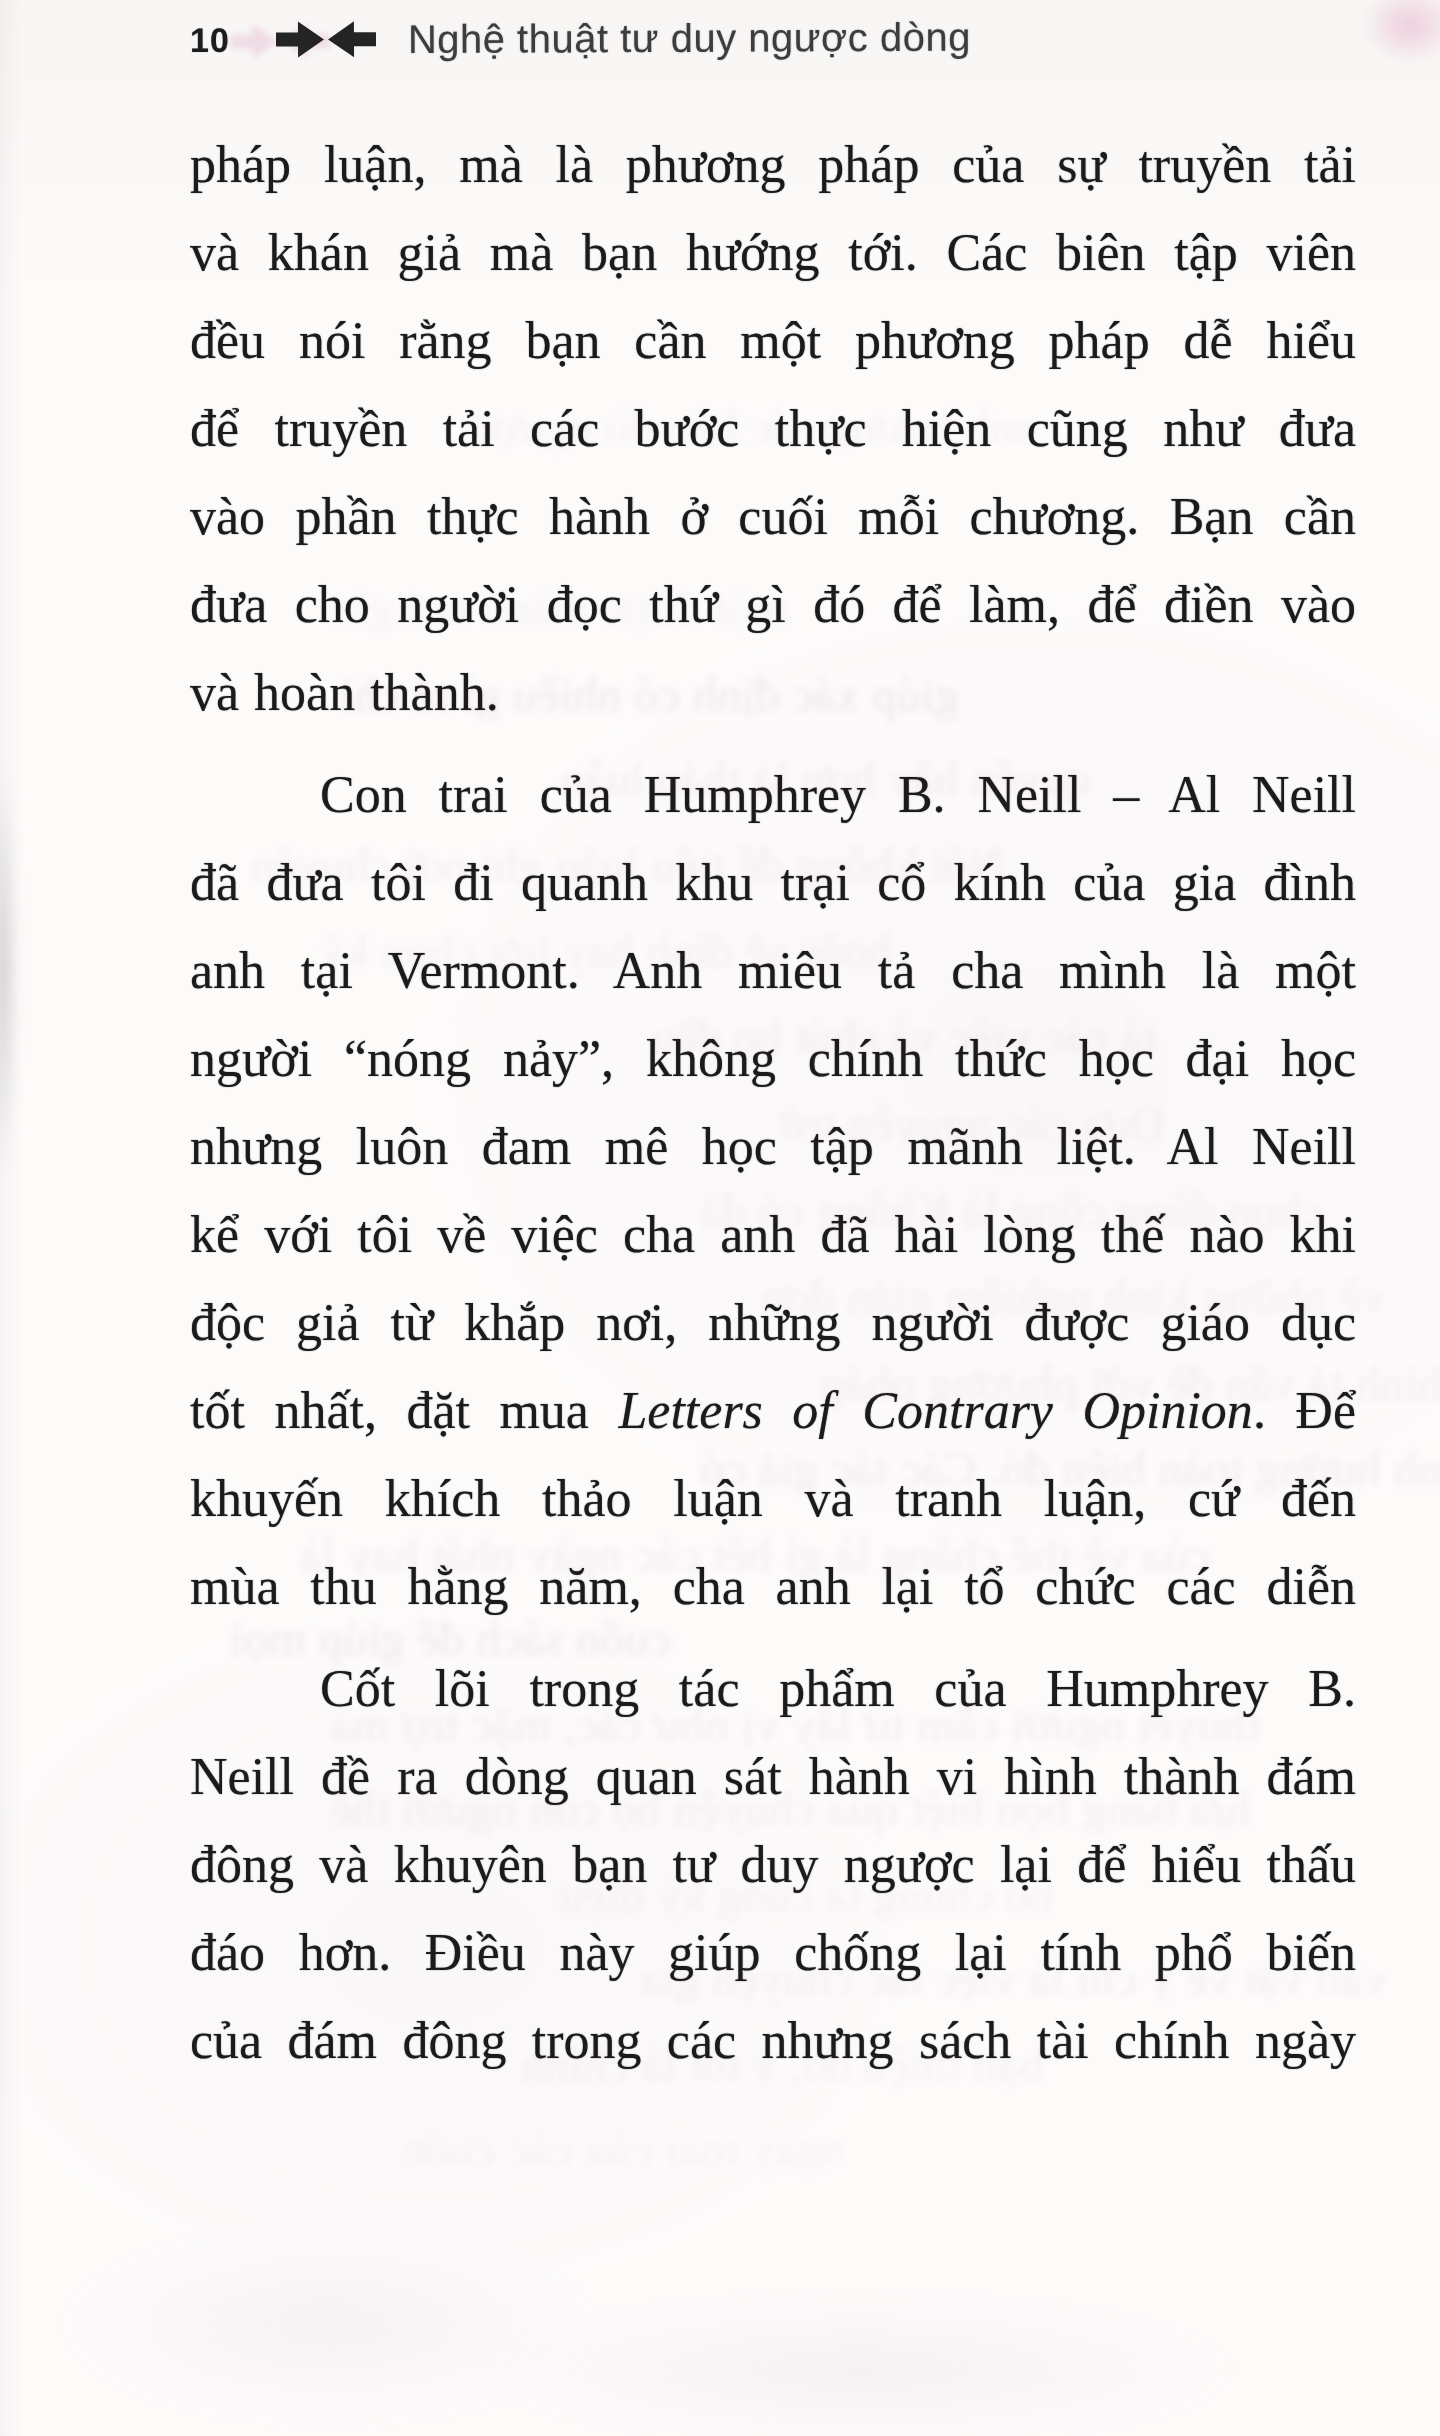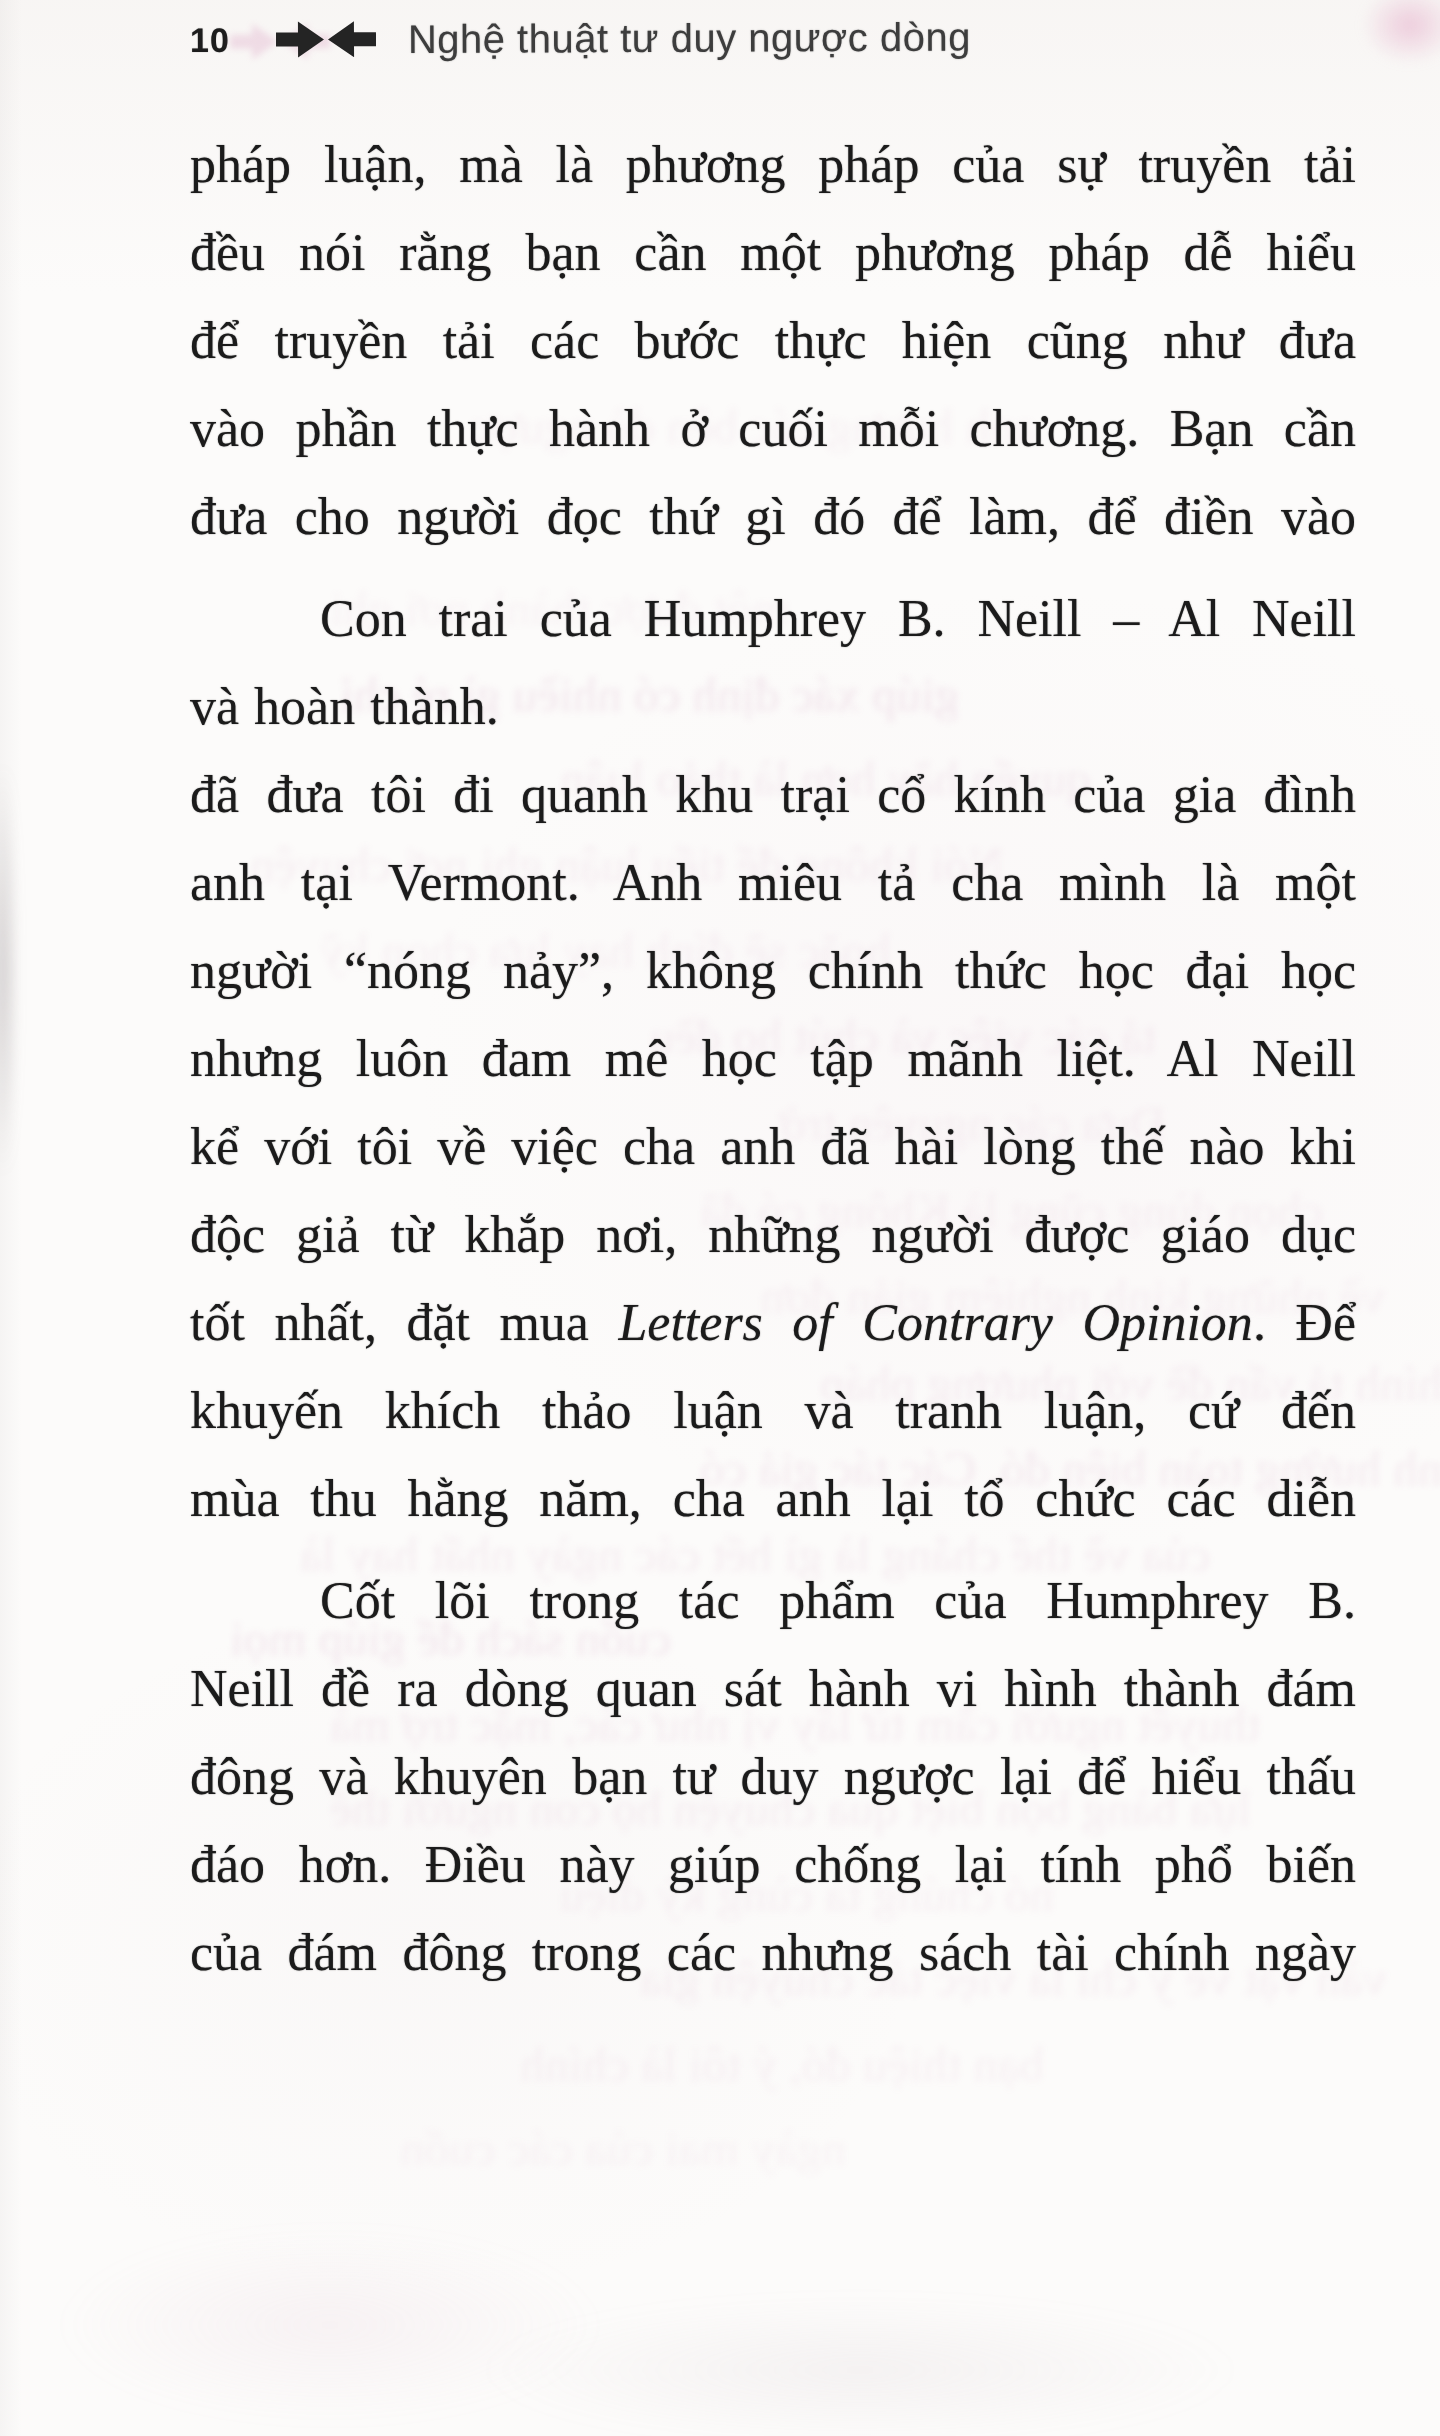--- a/index.html
+++ b/index.html
@@ -165,26 +165,27 @@
       <svg width="104" height="42" viewBox="0 0 104 42">
         <path d="M2 14 h22 v-11 l26 18 -26 18 v-11 h-22 z" fill="#242424"></path>
         <path d="M102 14 h-22 v-11 l-26 18 26 18 v-11 h22 z" fill="#242424"></path>
       </svg>
     </span>
     <span class="runtitle">Nghệ thuật tư duy ngược dòng</span>
   </div>
 
   <div class="textblock" id="text-block">
       <div class="bl"><span>pháp luận, mà là phương pháp của sự truyền tải</span></div>
+      <div class="bl"><span>và khán giả mà bạn hướng tới. Các biên tập viên</span></div>
       <div class="bl"><span>đều nói rằng bạn cần một phương pháp dễ hiểu</span></div>
       <div class="bl"><span>để truyền tải các bước thực hiện cũng như đưa</span></div>
       <div class="bl"><span>vào phần thực hành ở cuối mỗi chương. Bạn cần</span></div>
       <div class="bl"><span>đưa cho người đọc thứ gì đó để làm, để điền vào</span></div>
+      <div class="bl pend"><span>và hoàn thành.</span></div>
       <div class="bl ind"><span>Con trai của Humphrey B. Neill – Al Neill</span></div>
-      <div class="bl pend"><span>và hoàn thành.</span></div>
       <div class="bl"><span>đã đưa tôi đi quanh khu trại cổ kính của gia đình</span></div>
       <div class="bl"><span>anh tại Vermont. Anh miêu tả cha mình là một</span></div>
       <div class="bl"><span>người “nóng nảy”, không chính thức học đại học</span></div>
       <div class="bl"><span>nhưng luôn đam mê học tập mãnh liệt. Al Neill</span></div>
       <div class="bl"><span>kể với tôi về việc cha anh đã hài lòng thế nào khi</span></div>
       <div class="bl"><span>độc giả từ khắp nơi, những người được giáo dục</span></div>
       <div class="bl"><span>tốt nhất, đặt mua </span><span style="font-style: italic; font-family: Liberation Serif, serif;">Letters of Contrary Opinion</span><span>. Để</span></div>
       <div class="bl"><span>khuyến khích thảo luận và tranh luận, cứ đến</span></div>
       <div class="bl"><span>mùa thu hằng năm, cha anh lại tổ chức các diễn</span></div>
       <div class="bl ind"><span>Cốt lõi trong tác phẩm của Humphrey B.</span></div>

